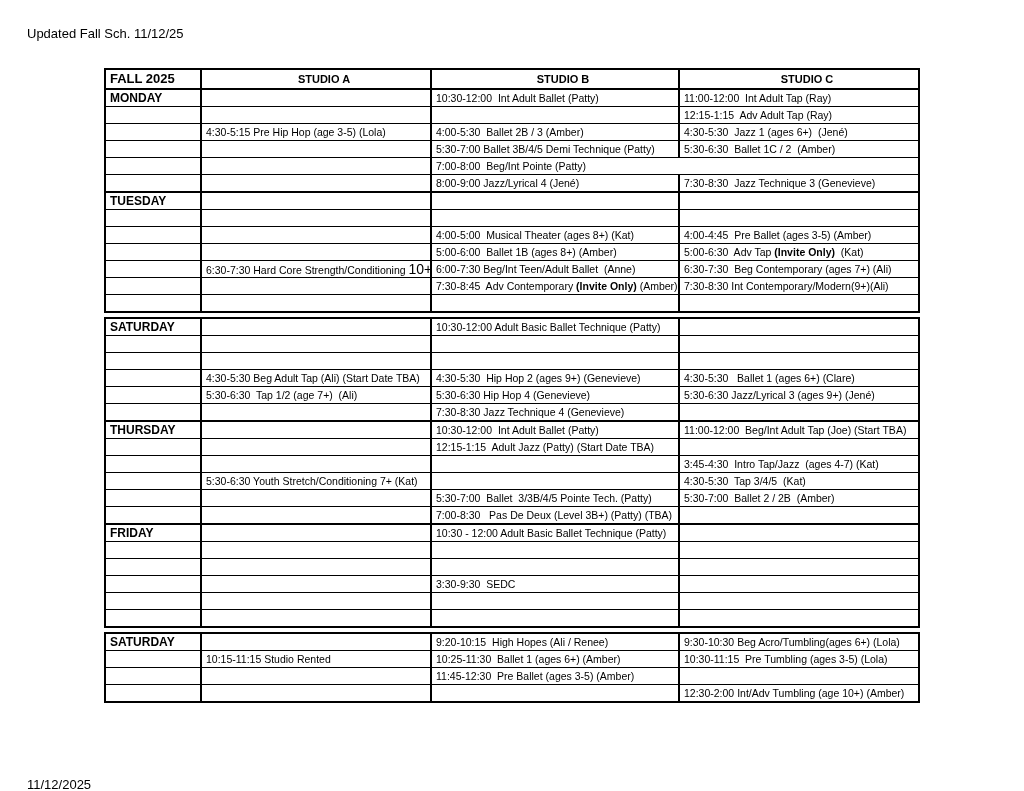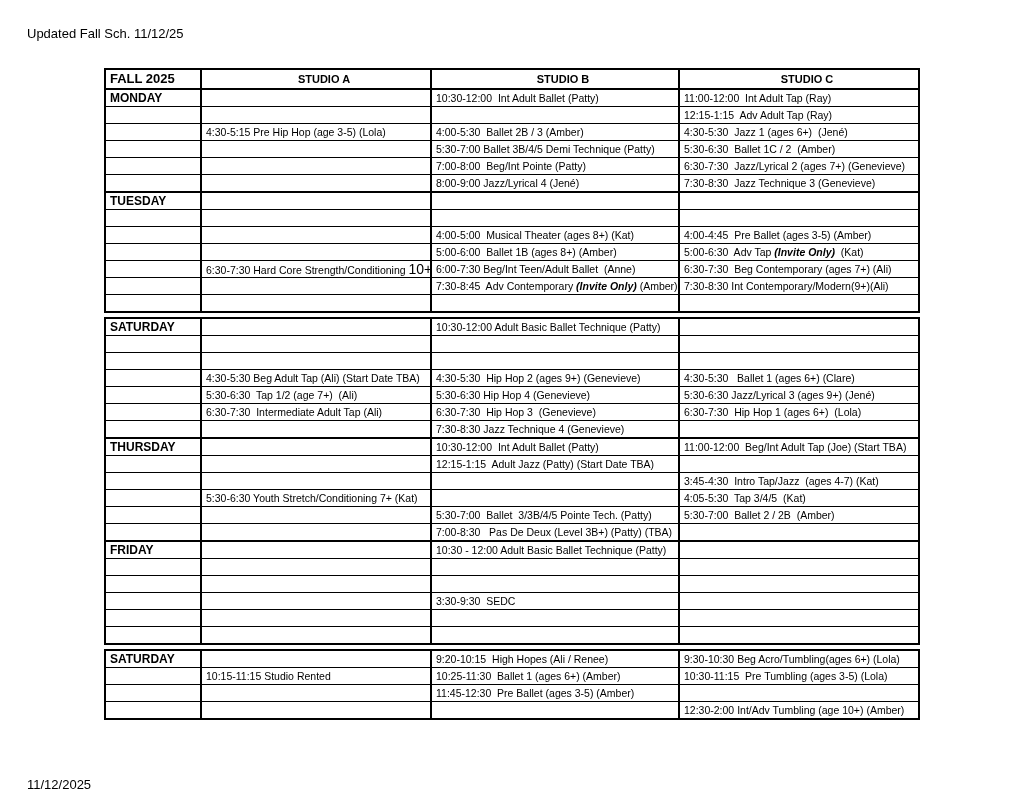--- a/index.html
+++ b/index.html
@@ -18,21 +18,21 @@
   .cell{
     height:16px;line-height:16px;font-size:10.5px;
     padding:0 0 0 4px;white-space:pre;overflow:hidden;
     border-left:2px solid #000;box-sizing:border-box;
   }
   .cell:first-child{border-left:none;}
   .day-cell{font-weight:bold;font-size:12px;}
   .header-row .cell{height:18px;line-height:18px;font-weight:bold;}
   .header-title{font-size:13px;}
   .studio-head{text-align:center;font-size:11px;padding-left:16px;}
-  .cell b{font-weight:bold;font-style:italic;}
+  .cell b{font-weight:bold;}
   .cell .small{font-size:14px;text-align:right;}
 </style>
 </head>
 <body>
 
 <div class="top-note">Updated Fall Sch. 11/12/25</div>
 
 <div class="schedule">
   <div class="block header-row">
     <div class="row">
@@ -65,21 +65,20 @@
       <div class="row">
         <div class="cell day-cell"></div>
         <div class="cell"></div>
         <div class="cell">5:30-7:00 Ballet 3B/4/5 Demi Technique (Patty)</div>
         <div class="cell">5:30-6:30  Ballet 1C / 2  (Amber)</div>
       </div>
       <div class="row">
         <div class="cell day-cell"></div>
         <div class="cell"></div>
         <div class="cell">7:00-8:00  Beg/Int Pointe (Patty)</div>
-        <div class="cell">6:30-7:30  Jazz/Lyrical 2 (ages 7+) (Genevieve)</div>
       </div>
       <div class="row">
         <div class="cell day-cell"></div>
         <div class="cell"></div>
         <div class="cell">8:00-9:00 Jazz/Lyrical 4 (Jené)</div>
         <div class="cell">7:30-8:30  Jazz Technique 3 (Genevieve)</div>
       </div>
     </div>
     <div class="block">
       <div class="row">
@@ -151,26 +150,20 @@
         <div class="cell">4:30-5:30   Ballet 1 (ages 6+) (Clare)</div>
       </div>
       <div class="row">
         <div class="cell day-cell"></div>
         <div class="cell">5:30-6:30  Tap 1/2 (age 7+)  (Ali)</div>
         <div class="cell">5:30-6:30 Hip Hop 4 (Genevieve)</div>
         <div class="cell">5:30-6:30 Jazz/Lyrical 3 (ages 9+) (Jené)</div>
       </div>
       <div class="row">
         <div class="cell day-cell"></div>
-        <div class="cell">6:30-7:30  Intermediate Adult Tap (Ali)</div>
-        <div class="cell">6:30-7:30  Hip Hop 3  (Genevieve)</div>
-        <div class="cell">6:30-7:30  Hip Hop 1 (ages 6+)  (Lola)</div>
-      </div>
-      <div class="row">
-        <div class="cell day-cell"></div>
         <div class="cell"></div>
         <div class="cell">7:30-8:30 Jazz Technique 4 (Genevieve)</div>
         <div class="cell"></div>
       </div>
     </div>
     <div class="block">
       <div class="row">
         <div class="cell day-cell">THURSDAY</div>
         <div class="cell"></div>
         <div class="cell">10:30-12:00  Int Adult Ballet (Patty)</div>
@@ -185,21 +178,21 @@
       <div class="row">
         <div class="cell day-cell"></div>
         <div class="cell"></div>
         <div class="cell"></div>
         <div class="cell">3:45-4:30  Intro Tap/Jazz  (ages 4-7) (Kat)</div>
       </div>
       <div class="row">
         <div class="cell day-cell"></div>
         <div class="cell">5:30-6:30 Youth Stretch/Conditioning 7+ (Kat)</div>
         <div class="cell"></div>
-        <div class="cell">4:05-5:30  Tap 3/4/5  (Kat)</div>
+        <div class="cell">4:30-5:30  Tap 3/4/5  (Kat)</div>
       </div>
       <div class="row">
         <div class="cell day-cell"></div>
         <div class="cell"></div>
         <div class="cell">5:30-7:00  Ballet  3/3B/4/5 Pointe Tech. (Patty)</div>
         <div class="cell">5:30-7:00  Ballet 2 / 2B  (Amber)</div>
       </div>
       <div class="row">
         <div class="cell day-cell"></div>
         <div class="cell"></div>

